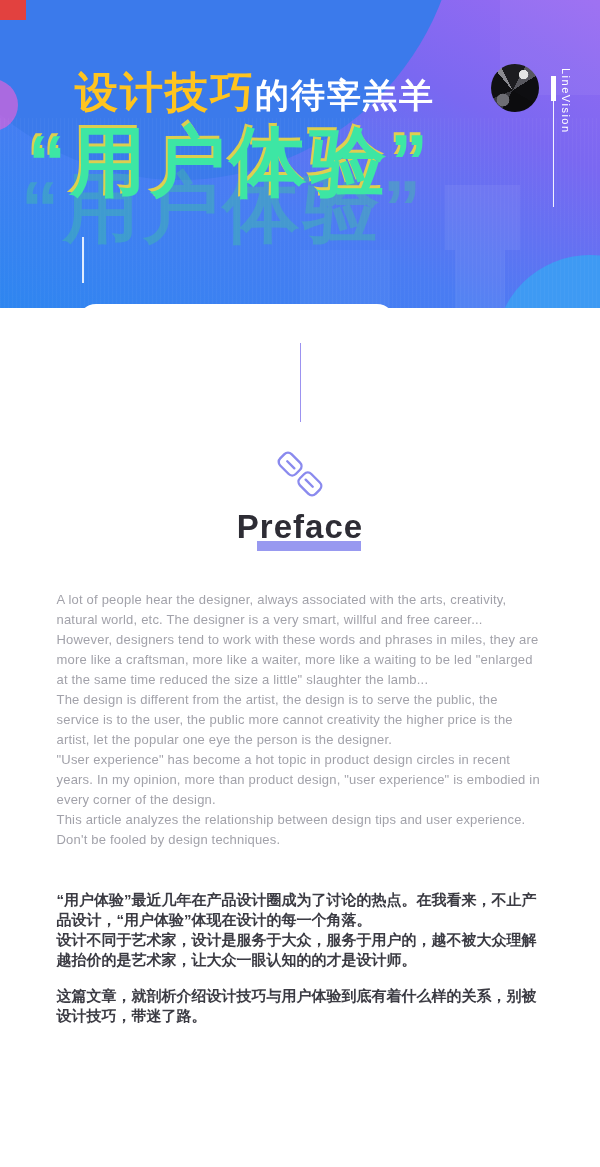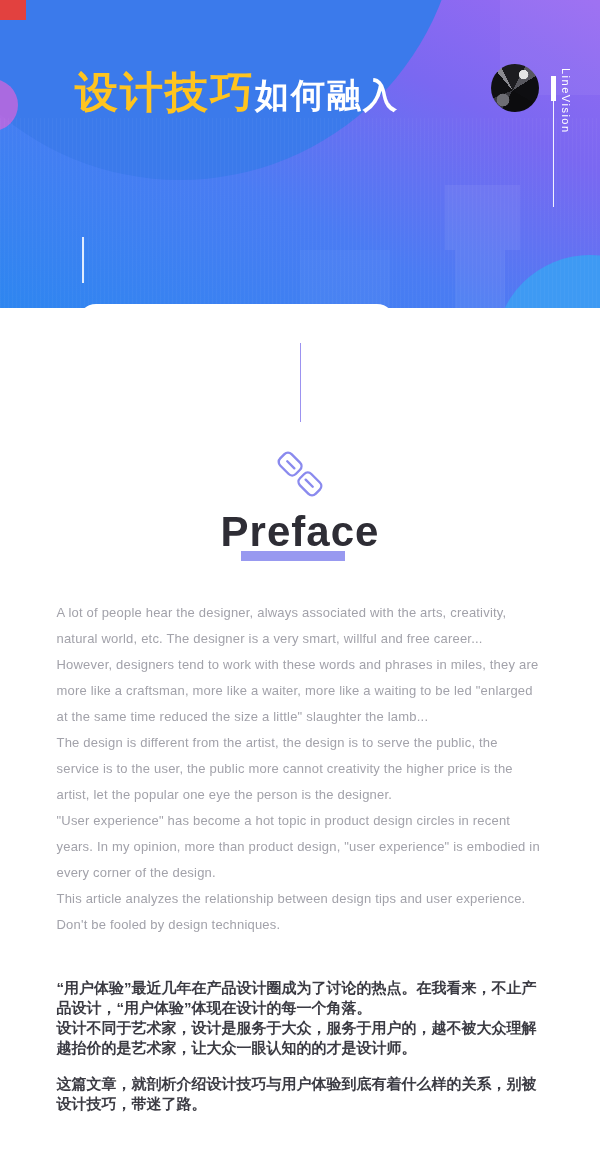--- a/index.html
+++ b/index.html
@@ -55,24 +55,24 @@
     position:absolute; left:560px; top:68px; color:#ffffff; font-size:11px; letter-spacing:1.5px;
     writing-mode:vertical-rl;
   }
 
   
   .article { display:flex; flex-direction:column; align-items:center; padding-top:35px; }
   .divider-line { width:1px; height:79px; background:#9C92F0; }
   .link-icon { margin-top:24px; }
   .preface-wrap { position:relative; margin-top:2px; }
   .preface-highlight { position:absolute; left:20px; bottom:-5px; width:104px; height:10px; background:#9899F0; }
-  .preface-title { position:relative; font-size:42px; font-weight:bold; color:#2E2D35; letter-spacing:1px;
+  .preface-title { position:relative; font-size:33px; font-weight:bold; color:#2E2D35; letter-spacing:1px;
     font-family:"Liberation Sans","DejaVu Sans",sans-serif; }
 
-  .english-block { width:487px; margin-top:44px; color:#A2A2AA; font-size:13px; line-height:26px; letter-spacing:0.2px; }
+  .english-block { width:487px; margin-top:44px; color:#A2A2AA; font-size:13px; line-height:20px; letter-spacing:0.2px; }
   .english-block p { margin:0; }
 
   .chinese-block { width:487px; margin-top:40px; color:#3B3B43; font-size:15px; line-height:20px; font-weight:600; }
   .chinese-block p { margin:0; }
   .chinese-block p.gap-after { margin-bottom:15px; }
   .chinese-block p.gap-before { margin-top:16px; }
 </style>
 </head>
 <body>
 
@@ -83,22 +83,23 @@
   <div class="deco ghost-3 ghost"></div>
   <div class="deco ghost-4 ghost"></div>
   <div class="deco circle-blue-br"></div>
   <div class="deco circle-pink-bottom"></div>
   <div class="deco circle-pink-left"></div>
   <div class="deco square-red"></div>
   <div class="deco texture"></div>
 
   <div class="headline-row">
     <span class="headline-accent">设计技巧</span>
-    <span class="headline-rest">如何融入</span>
+    <span class="headline-rest">的待宰羔羊</span>
   </div>
+  <div class="headline-main">“用户体验”</div>
 
   <div class="accent-line-left"></div>
 
   <div class="subtitle-box">
     <span class="subtitle-text">深度解析各个设计领域的“用户体验”</span>
   </div>
 
   <div class="avatar"></div>
   <div class="brand-bar-thick"></div>
   <div class="brand-line-thin"></div>

